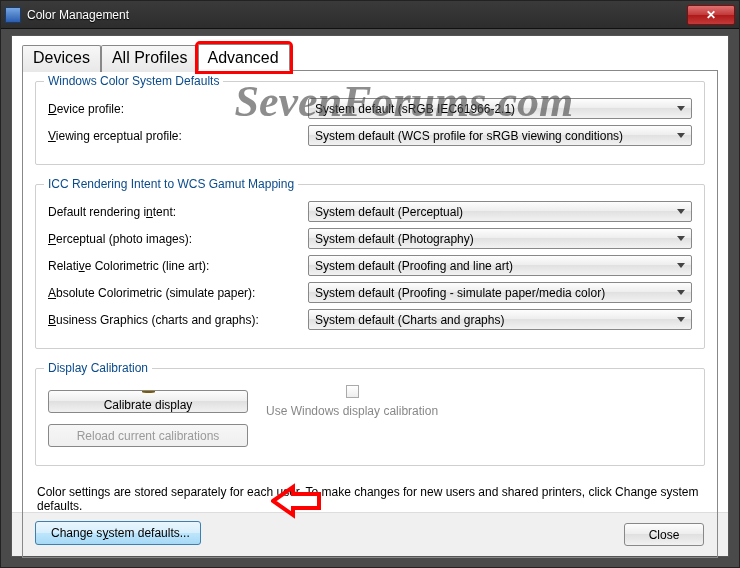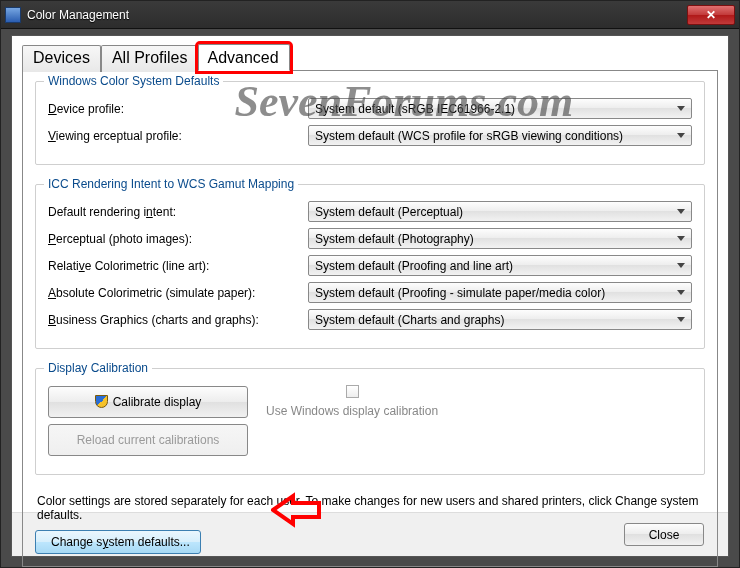--- a/index.html
+++ b/index.html
@@ -135,30 +135,31 @@
   border-top: 5px solid #444;
 }
 .calib-row {
   display: flex;
   align-items: center;
   gap: 18px;
   margin: 6px 0;
 }
 .btn {
   min-width: 200px;
-  height: 32px;
+  height: 23px;
   border: 1px solid #888;
   border-radius: 3px;
   background: linear-gradient(#fdfdfd,#ededed 49%,#e0e0e0 50%,#f1f1f1);
   display: inline-flex;
   align-items: center;
   justify-content: center;
   gap: 5px;
   padding: 0 10px;
   cursor: pointer;
+  flex-direction: column;
 }
 .btn.disabled {
   color: #9a9a9a;
   background: linear-gradient(#f6f6f6,#efefef);
   cursor: default;
 }
 .btn .shield {
   width: 13px; height: 13px;
   background:
     linear-gradient(135deg,#2a6dd4 0 50%, #f6c22a 50% 100%);

